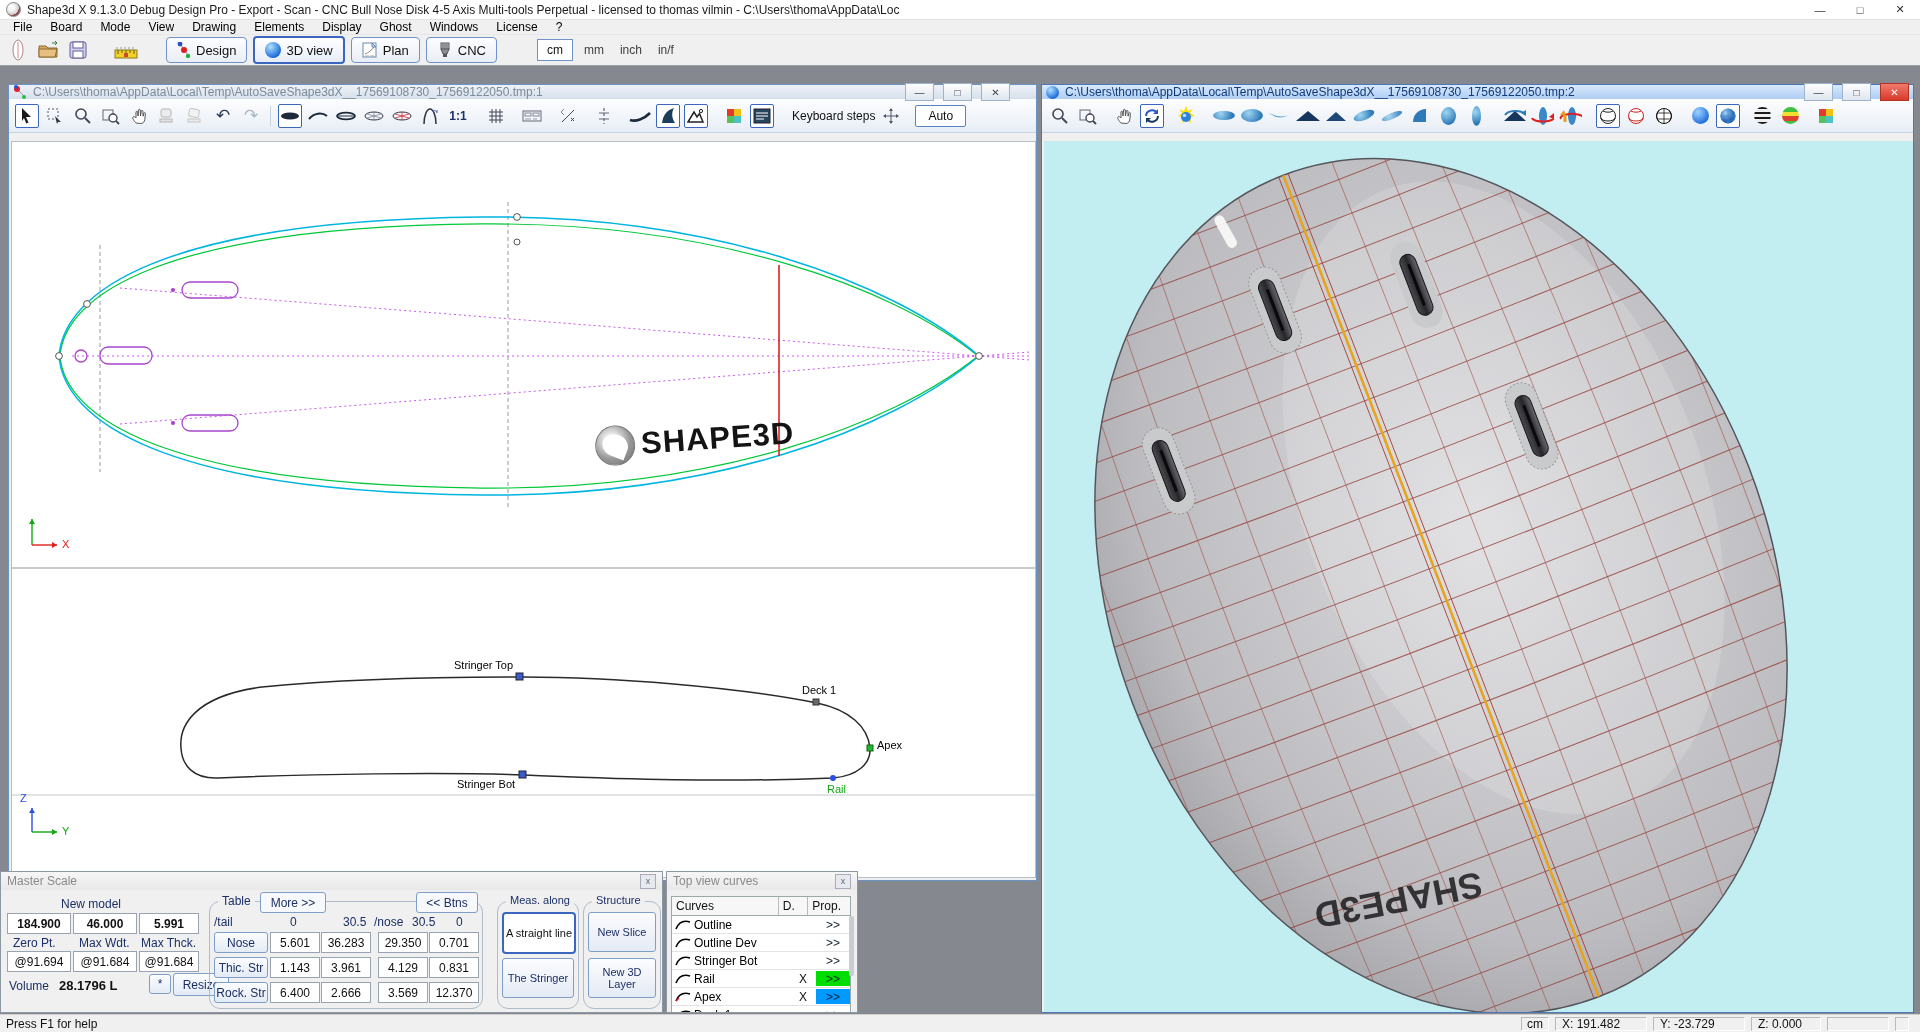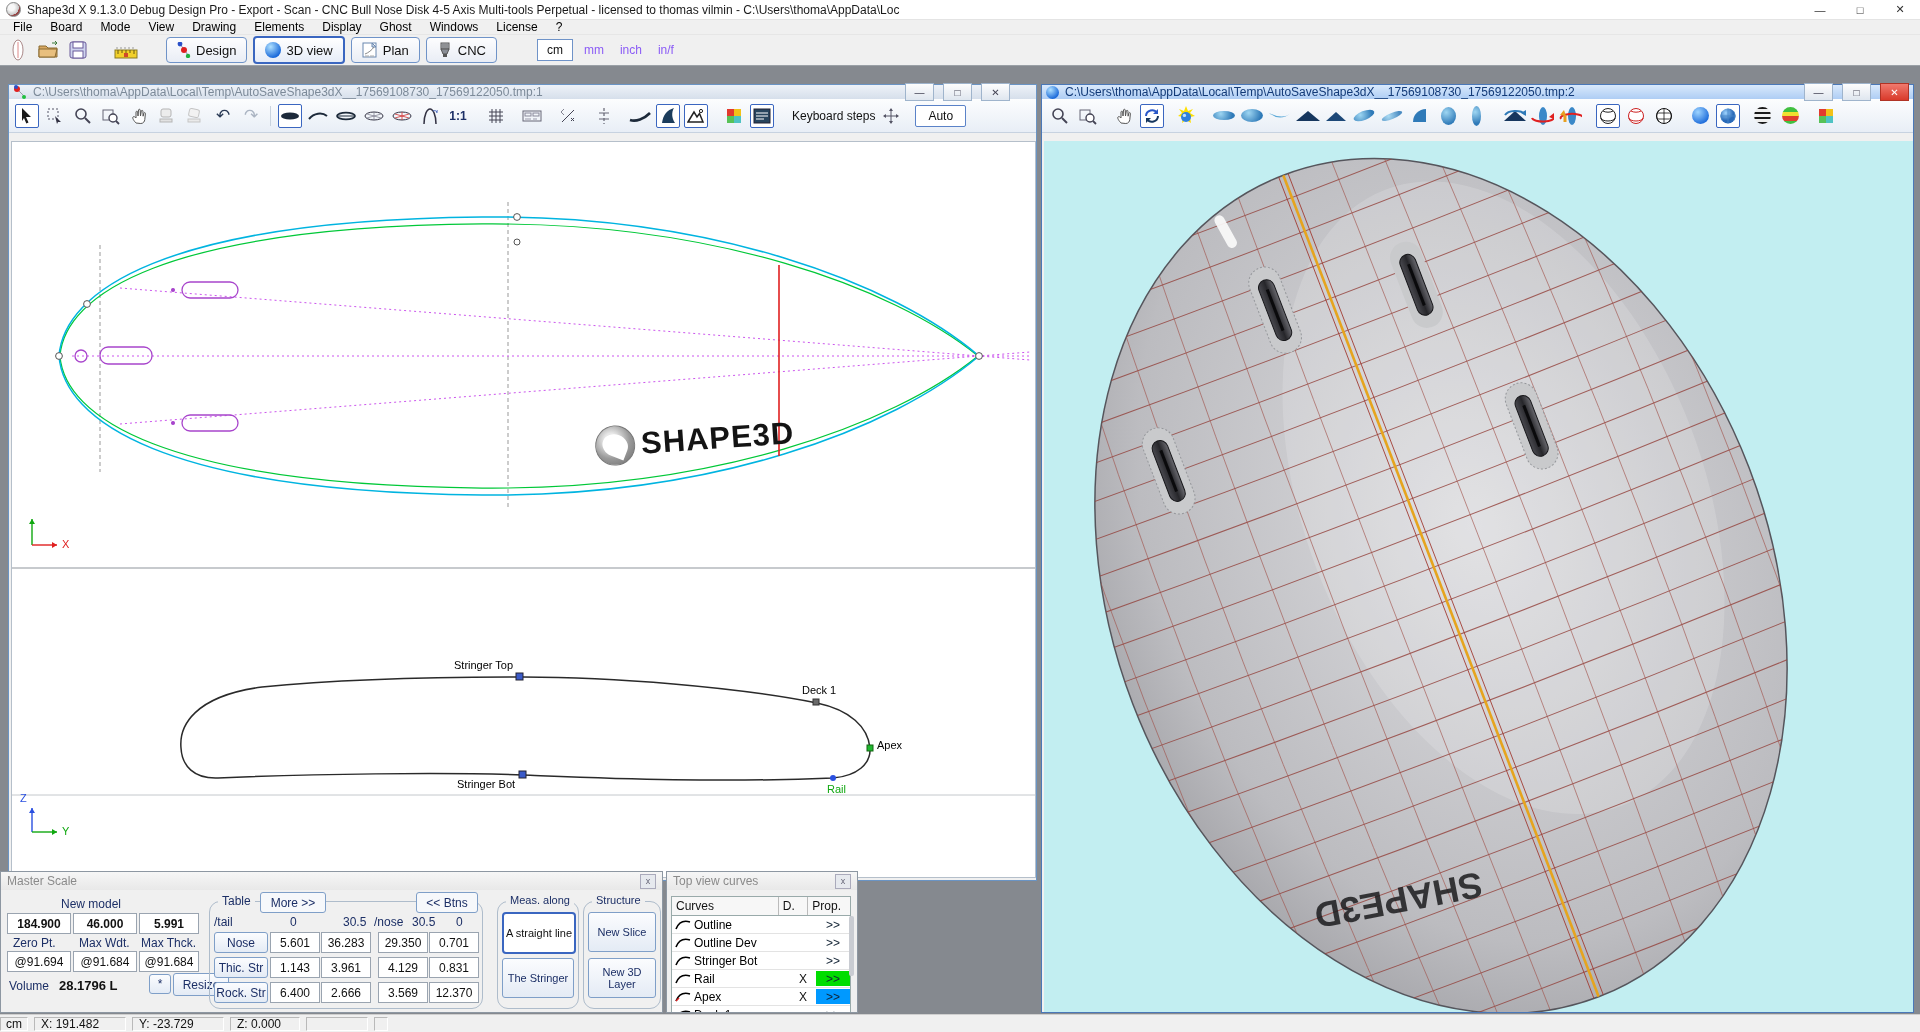--- a/index.html
+++ b/index.html
@@ -15,21 +15,21 @@
   .win-btn{width:40px;height:20px;display:flex;align-items:center;justify-content:center;color:#333;font-size:11px}
   .menubar{left:0;top:20px;width:1920px;height:15px;background:#f0f0f0;display:flex;align-items:center;gap:0;padding-left:4px;box-sizing:border-box;border-bottom:1px solid #e6e6e6}
   .menu-item{padding:0 9px;height:15px;display:flex;align-items:center;color:#000}
   .maintb{left:0;top:35px;width:1920px;height:31px;background:#f0f0f0;border-bottom:1px solid #9aa0a6;
           display:flex;align-items:center;gap:6px;padding-left:6px;box-sizing:border-box}
   .tbicon{width:24px;height:24px;display:flex;align-items:center;justify-content:center}
   .mode-btn{height:24px;border:1px solid #6f93c8;border-radius:4px;background:linear-gradient(#fdfdfe,#e9edf5);
             display:flex;align-items:center;gap:5px;padding:0 10px;font-size:13px;color:#111}
   .mode-btn.sel{border:2px solid #3a66c0;background:linear-gradient(#ffffff,#e6ecf8)}
   .unit-box{height:20px;min-width:26px;border:1px solid #6f93c8;background:#fff;display:flex;align-items:center;justify-content:center;padding:0 4px}
-  .unit-lbl{padding:0 5px;color:#8b5cf6}
+  .unit-lbl{padding:0 5px;color:#404040}
   .mdi{left:0;top:66px;width:1920px;height:948px;background:#85898f}
   
   .cwin{border:1px solid #6a94c4;background:#f0f0f0;box-sizing:border-box}
   .cw-title{height:14px;display:flex;align-items:center;gap:6px;padding:0 4px;box-sizing:border-box}
   .cw-title.inactive{background:linear-gradient(#eef2f8,#d6dfeb);color:#7c8a99}
   .cw-title.active{background:linear-gradient(#d9e9fc,#aecdf4);color:#123a78}
   .cw-btn{width:27px;height:16px;border:1px solid #9fb4cc;background:linear-gradient(#fdfdfd,#dfe6ef);
           display:flex;align-items:center;justify-content:center;font-size:10px;color:#445;margin-left:3px}
   .cw-btn.red{background:linear-gradient(#f07a6e,#d93a2b);border-color:#b03325;color:#fff}
   .cw-toolbar{height:34px;background:linear-gradient(#fcfdfe,#e8eef6);border-bottom:1px solid #c7d2e0;
@@ -795,19 +795,20 @@
           <span>Deck 1</span>
         </span>
       <span class="dd"></span>
       <span class="pp">&gt;&gt;</span>
     </div>
   </div>
   <div class="abs" style="right:3px;top:44px;width:5px;height:60px;background:#c9ccd2;border-radius:2px"></div>
 </div>
 
 <div class="abs statusbar">
+  <span class="scell" style="width:1515px;border:none">Press F1 for help</span>
   <span class="scell" style="width:28px;justify-content:center">cm</span>
   <span class="scell" style="width:92px">X: 191.482</span>
   <span class="scell" style="width:92px">Y: -23.729</span>
   <span class="scell" style="width:70px">Z: 0.000</span>
   <span class="scell" style="width:62px"></span>
   <span class="scell" style="width:14px;margin-right:0"></span>
 </div>
 
 </body></html>

